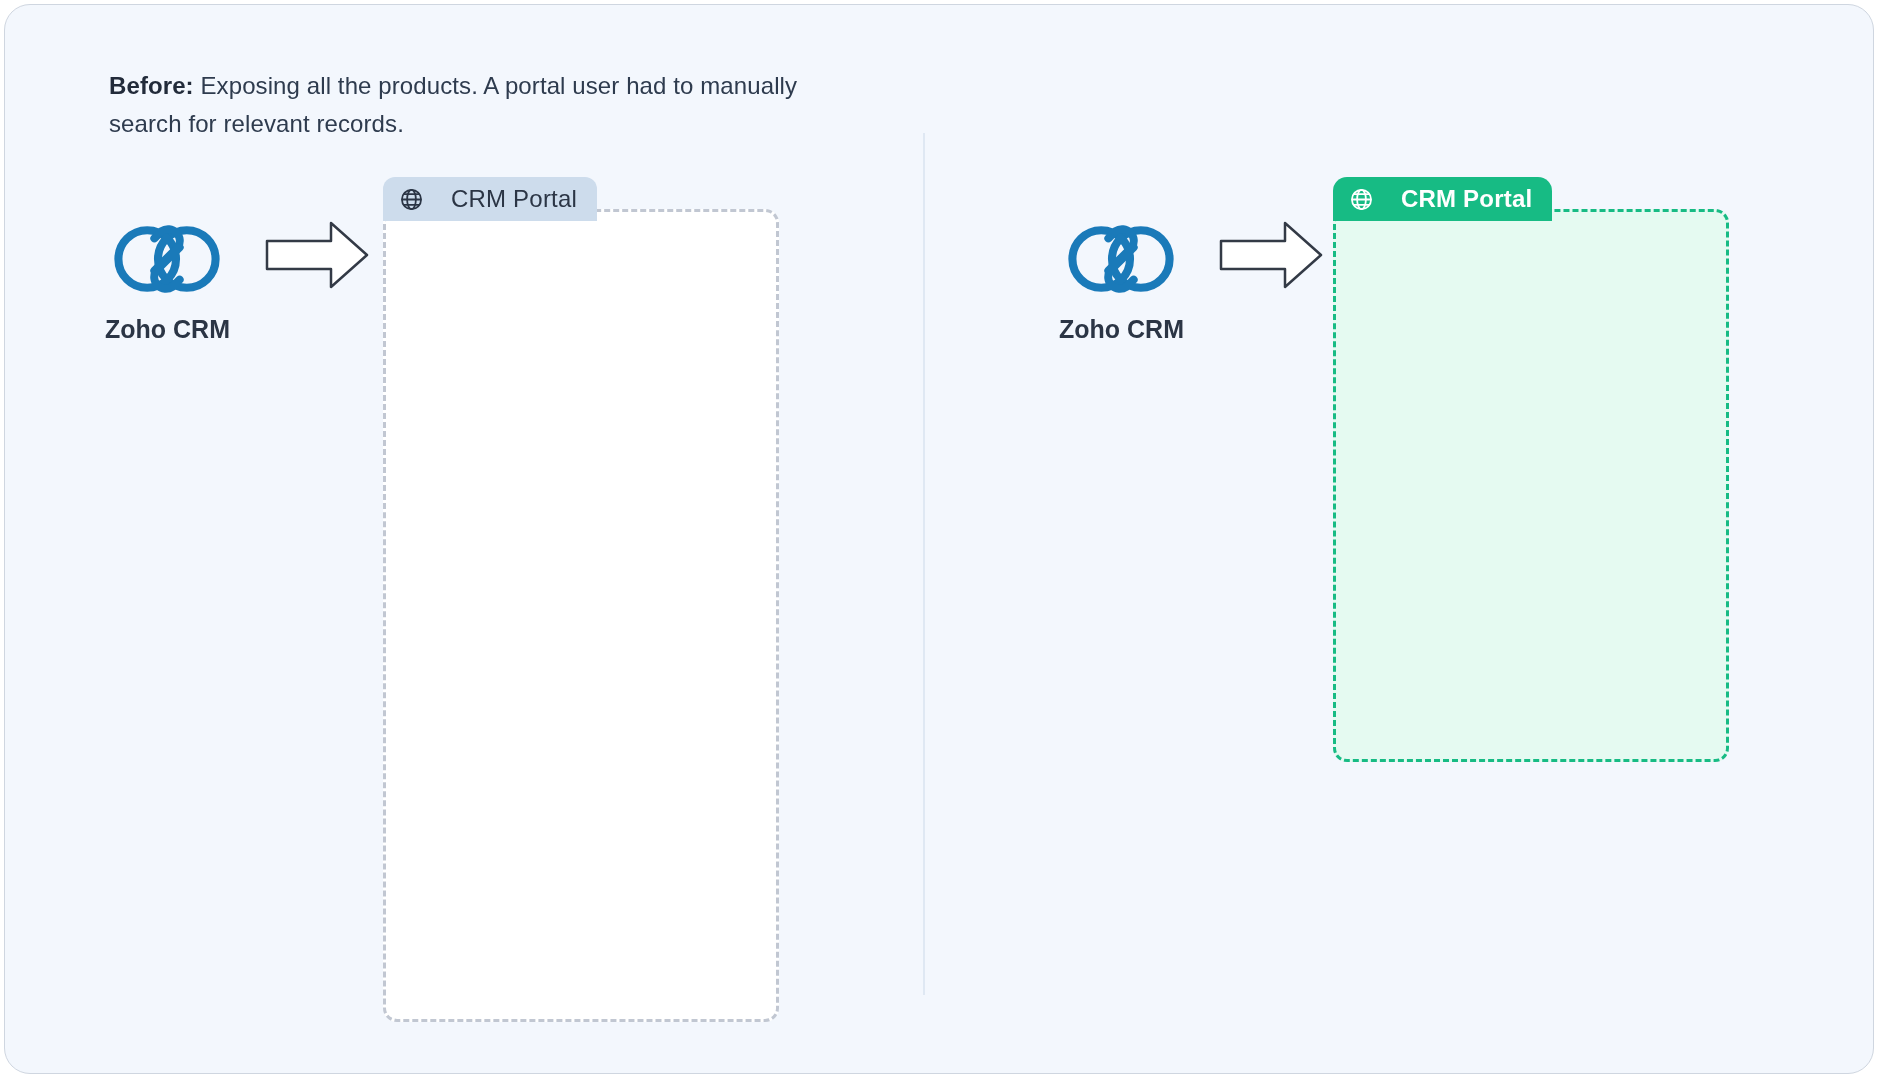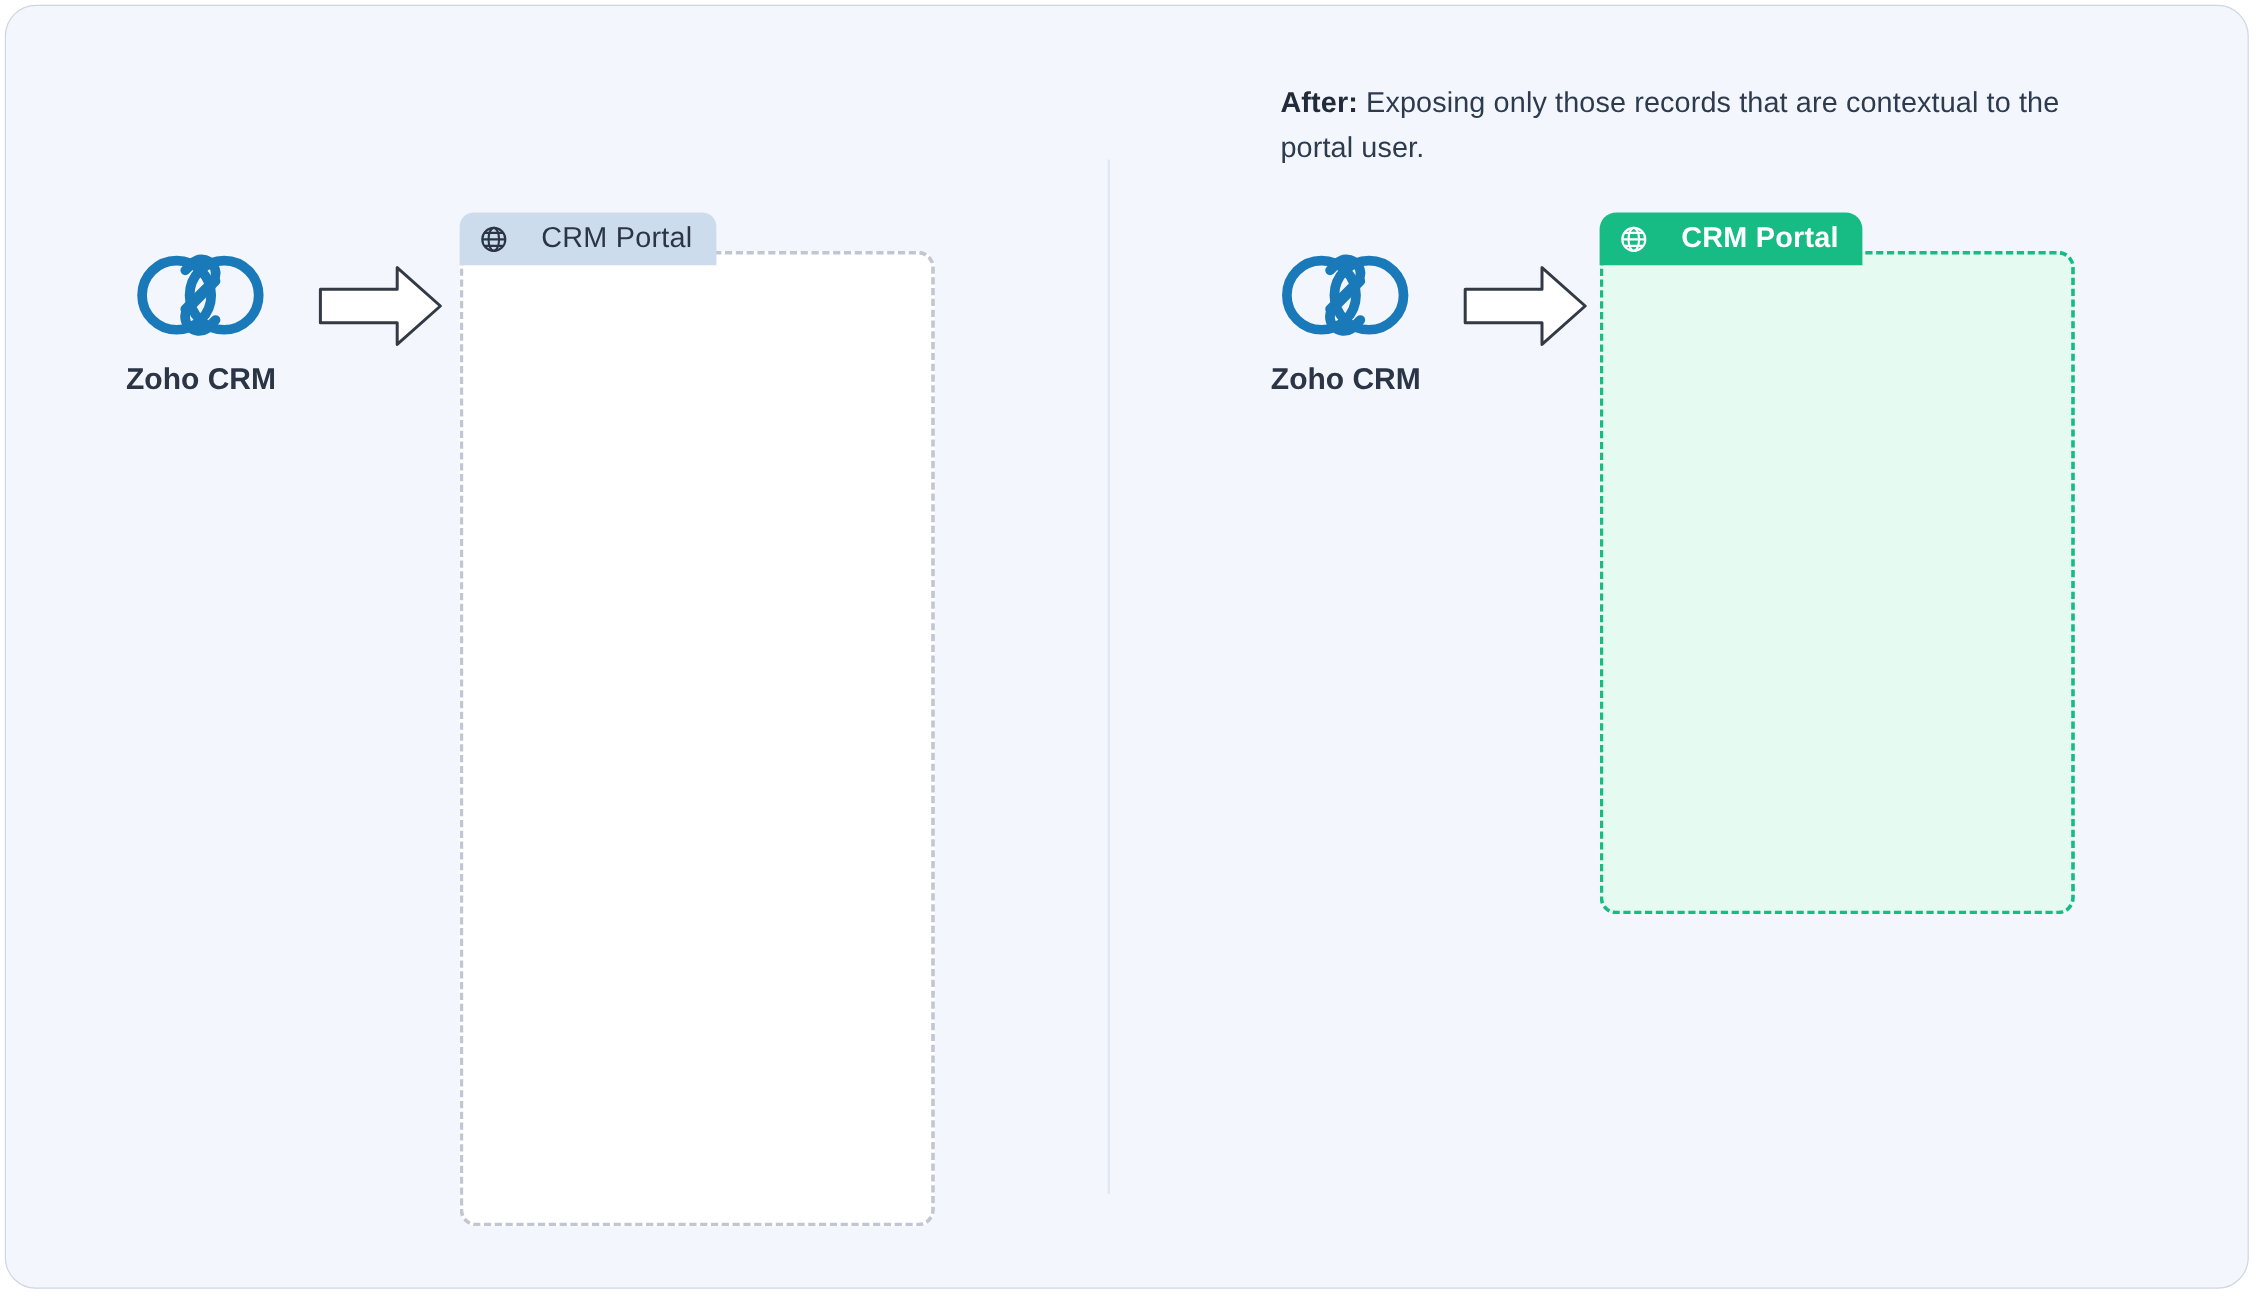--- a/index.html
+++ b/index.html
@@ -56,21 +56,21 @@
   .source {
     position: absolute;
     width: 300px;
   }
   #source-before { left: 92px; top: 190px; }
   #source-after  { left: 1046px; top: 190px; }
 
   .logo-wrap {
     position: absolute;
     left: 8px;
-    top: 3px;
+    top: 16px;
     width: 124px;
     text-align: left;
   }
   .logo-mark { width: 108px; height: 96px; display: block; margin: 0 auto; }
   .logo-label {
     margin-top: 8px;
     font-size: 25px;
     font-weight: bold;
     color: #2b3545;
     white-space: nowrap;
@@ -212,24 +212,24 @@
     font-size: 23px;
     color: #404a59;
     line-height: 28px;
   }
 </style>
 </head>
 <body>
 
 <div class="canvas">
 
-
-  <div class="caption" id="caption-after">
-    <b>After:</b><span> Exposing only those records that are contextual to the portal user.</span>
+  <div class="caption" id="caption-before">
+    <b>Before:</b><span> Exposing all the products. A portal user had to manually search for relevant records.</span>
   </div>
+
 
   <div class="divider"></div>
 
   <div class="source" id="source-before">
     <div class="logo-wrap">
       <svg class="logo-mark" viewBox="0 0 120 106">
         <g fill="none" stroke="#1a7ab9" stroke-width="9" stroke-linecap="round">
           <path d="M70 18 a32 32 0 1 0 0 64 a32 32 0 1 0 0 -64" transform="translate(12,3)"></path>
           <path d="M50 18 a32 32 0 1 1 0 64 a32 32 0 1 1 0 -64" transform="translate(-12,3)"></path>
         </g>

